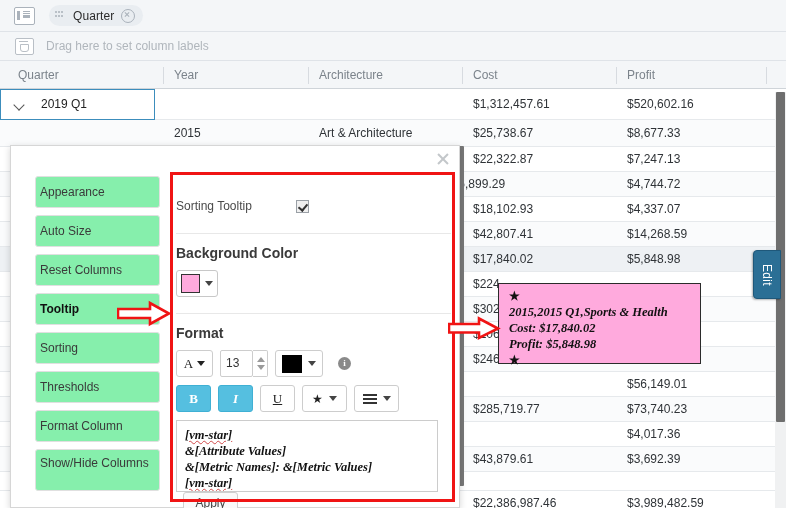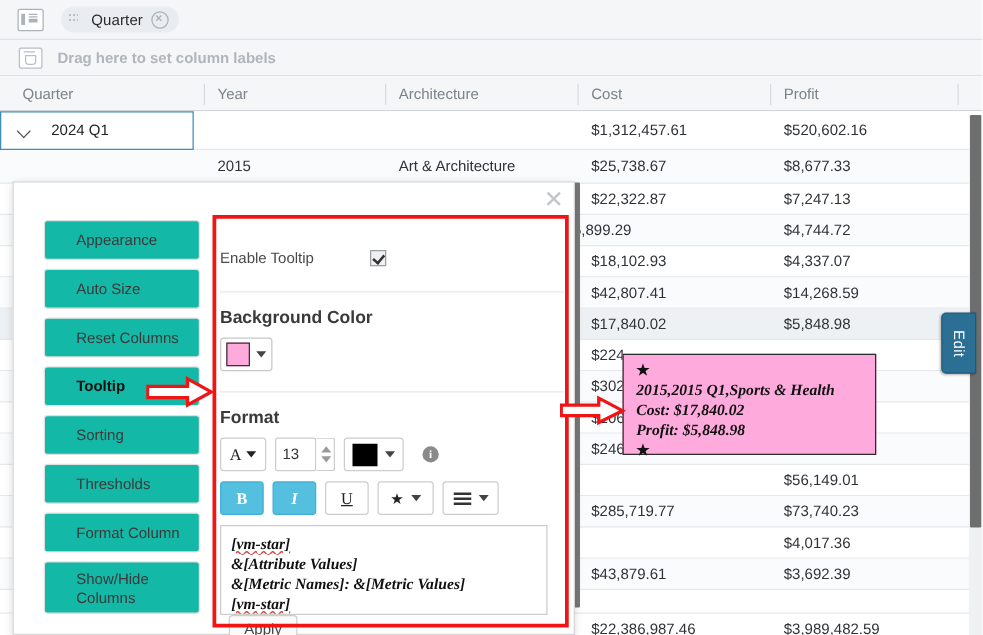--- a/index.html
+++ b/index.html
@@ -63,21 +63,21 @@
     width:17px;height:15px;margin-left:15px;border:1px solid #b9bfc6;border-radius:2px;
     position:relative;flex:none;background:#fff;
   }
   .drop-icon:before{
     content:"";position:absolute;left:3px;top:2px;width:9px;height:1px;background:#b9bfc6;
   }
   .drop-icon:after{
     content:"";position:absolute;left:3.5px;top:5px;width:7px;height:6px;
     border:1px solid #b9bfc6;border-radius:0 0 3px 3px;
   }
-  .drop-text{margin-left:12px;font-size:12px;color:#b0b6bc;font-weight:bold;}
+  .drop-text{margin-left:12px;font-size:12px;color:#b0b6bc;}
 
   
   .colhead{
     position:absolute;left:0;top:61px;width:786px;height:28px;
     background:#f4f6f8;border-bottom:1px solid #cfd4d9;box-sizing:border-box;
   }
   .colhead .cell{
     position:absolute;top:0;height:28px;line-height:28px;
     font-size:12px;color:#7b838b;padding-left:9px;box-sizing:border-box;
   }
@@ -149,23 +149,23 @@
   .dlg-close:before,.dlg-close:after{
     content:"";position:absolute;left:1px;top:7px;width:14px;height:2px;background:#c3c7ca;
   }
   .dlg-close:before{transform:rotate(45deg);}
   .dlg-close:after{transform:rotate(-45deg);}
 
   .menu{
     position:absolute;left:24px;top:30px;width:125px;
   }
   .menu-item{
-    background:#14b8a6;border:1px solid #e0e0e0;border-radius:3px;
+    background:#86efac;border:1px solid #e0e0e0;border-radius:3px;
     height:32px;margin-bottom:7px;box-sizing:border-box;
-    font-size:12px;color:#3a3a3a;line-height:31px;padding-left:25px;cursor:pointer;
+    font-size:12px;color:#3a3a3a;line-height:31px;padding-left:4px;cursor:pointer;
   }
   .menu-item.tall{height:42px;line-height:15px;padding-top:6px;}
   .menu-item.active{font-weight:bold;color:#111;}
 
   .panel{
     position:absolute;left:165px;top:24px;width:275px;height:330px;
   }
   .panel-row{display:flex;align-items:center;}
   .lbl-sm{font-size:12px;color:#4a4a4a;}
   .checkbox{
@@ -348,21 +348,21 @@
   </div>
   <div class="row" style="top:383px;height:19px;line-height:19px"></div>
   <div class="row" style="top:402px;height:25px;line-height:25px">
     <div class="c" style="left:464px;width:150px">$22,386,987.46</div>
     <div class="c" style="left:618px;width:150px">$3,989,482.59</div>
   </div>
 </div>
 
 <div class="qcell">
   <div class="chev"></div>
-  <div class="qtxt">2024 Q1</div>
+  <div class="qtxt">2019 Q1</div>
 </div>
 
 <div class="vscroll-inner">
   <div class="thumb"></div>
 </div>
 <div class="vscroll-right">
   <div class="thumb"></div>
 </div>
 
 <div class="edit-tab">
@@ -379,21 +379,21 @@
     <div class="menu-item active"><span>Tooltip</span></div>
     <div class="menu-item"><span>Sorting</span></div>
     <div class="menu-item"><span>Thresholds</span></div>
     <div class="menu-item"><span>Format Column</span></div>
     <div class="menu-item tall"><span>Show/Hide Columns</span></div>
   </div>
 
   <div class="panel">
 
     <div class="panel-row" style="margin-top:29px;">
-      <div class="lbl-sm" style="width:120px">Enable Tooltip</div>
+      <div class="lbl-sm" style="width:120px">Sorting Tooltip</div>
       <div class="checkbox"></div>
     </div>
     <div class="hr" style="margin-top:20px"></div>
 
     <div class="sect-title">Background Color</div>
     <div class="color-btn">
       <div class="swatch" id="bgswatch" style="background: rgb(255, 170, 221);"></div>
       <div class="caret"></div>
     </div>
     <div class="hr" style="margin-top:16px"></div>

